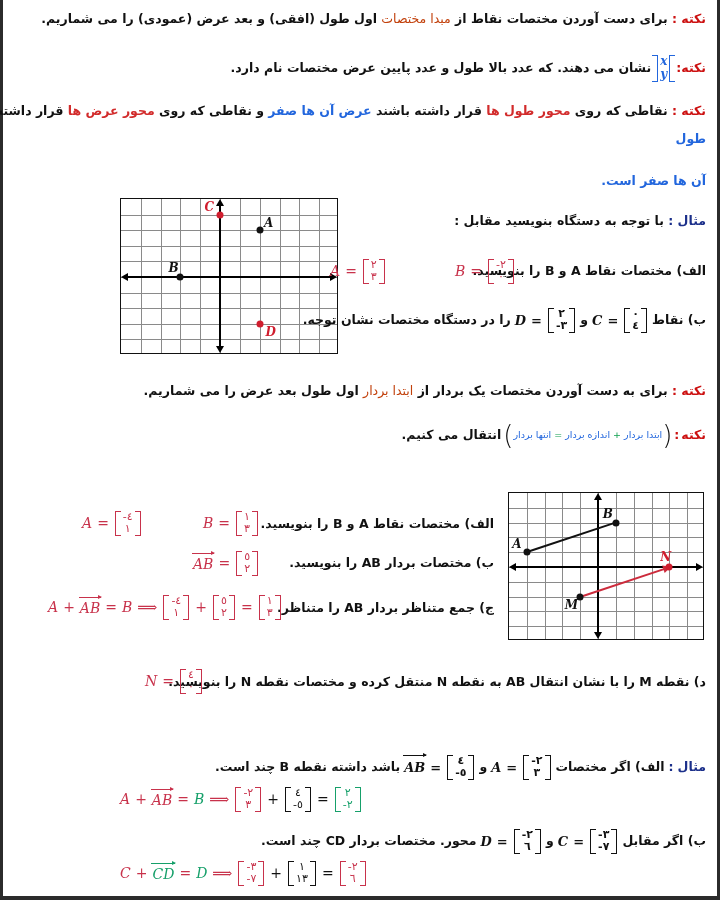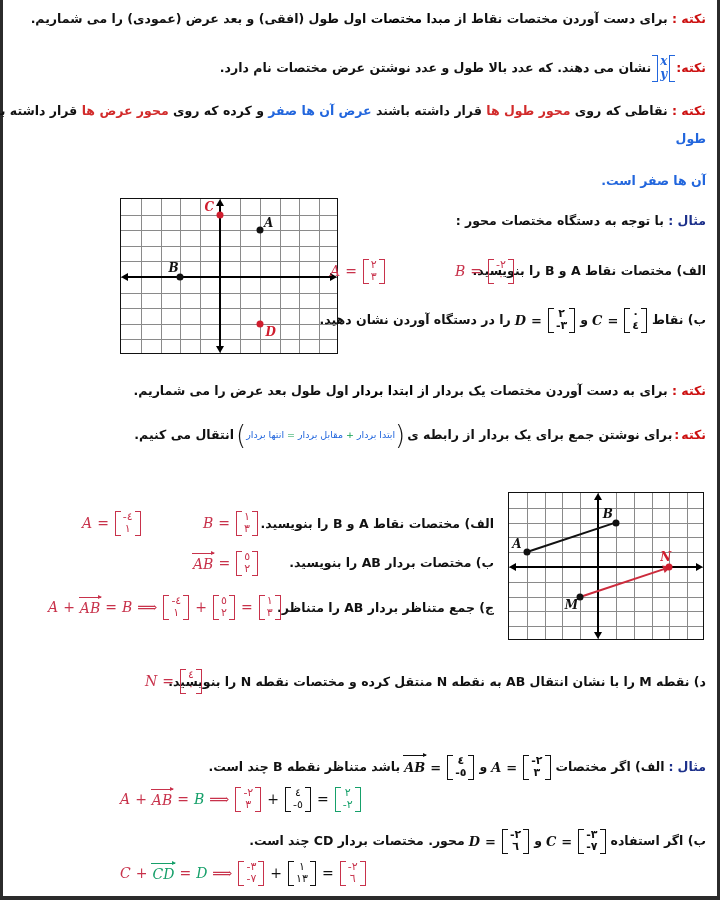--- a/index.html
+++ b/index.html
@@ -31,21 +31,21 @@
     position:absolute;
     direction:rtl;
     text-align:right;
     font-size:12.5px;
     font-weight:bold;
     line-height:1.5;
     white-space:nowrap;
   }
   .tag-note{color:#cc1111;font-weight:bold;}
   .tag-example{color:#1b2f8a;font-weight:bold;}
-  .hl-green{color:#000000;font-weight:bold;}
+  .hl-green{color:#c2410c;font-weight:normal;}
   .hl-red{color:#d22b2b;font-weight:bold;}
   .hl-blue{color:#2266dd;font-weight:bold;}
   .body-txt{color:#111;font-weight:bold;}
 
   
   .math{
     position:absolute;
     direction:ltr;
     font-family:"DejaVu Serif","Liberation Serif",serif;
     font-style:italic;
@@ -155,35 +155,35 @@
     <span class="tag-note">نکته</span>
       <span class="tag-note"> : </span>
     <span class="vec" style="color:#2266dd;font-size:12px;">
       <span class="brk l"></span>
       <span class="cells" style="font-style:italic;font-family:'DejaVu Serif',serif;font-size:12px;">
           <span>x</span>
           <span>y</span>
         </span>
       <span class="brk r"></span>
     </span>
-    <span class="body-txt"> نشان می دهند. که عدد بالا طول و عدد نوشتن عرض مختصات نام دارد.</span>
+    <span class="body-txt"> نشان می دهند. که عدد بالا طول و عدد پایین عرض مختصات نام دارد.</span>
   </div>
 
   <div class="row" style="top:102px;right:14px;">
-    <span class="tag-note">نکته</span><span class="tag-note"> : </span><span class="body-txt">نقاطی که روی </span><span class="hl-red">محور طول ها</span><span class="body-txt"> قرار داشته باشند </span><span class="hl-blue">عرض آن ها صفر</span><span class="body-txt"> و کرده که روی </span><span class="hl-red">محور عرض ها</span><span class="body-txt"> قرار داشته باشند</span>
+    <span class="tag-note">نکته</span><span class="tag-note"> : </span><span class="body-txt">نقاطی که روی </span><span class="hl-red">محور طول ها</span><span class="body-txt"> قرار داشته باشند </span><span class="hl-blue">عرض آن ها صفر</span><span class="body-txt"> و نقاطی که روی </span><span class="hl-red">محور عرض ها</span><span class="body-txt"> قرار داشته باشند</span>
   </div>
   <div class="row" style="top:130px;right:14px;">
     <span class="hl-blue">طول</span>
   </div>
   <div class="row" style="top:172px;right:14px;">
     <span class="hl-blue">آن ها صفر است.</span>
   </div>
 
   <div class="row" style="top:212px;right:14px;">
-    <span class="tag-example">مثال</span><span class="tag-example"> : </span><span class="body-txt">با توجه به دستگاه مختصات محور :</span>
+    <span class="tag-example">مثال</span><span class="tag-example"> : </span><span class="body-txt">با توجه به دستگاه بنویسید مقابل :</span>
   </div>
 
   <div class="grid-wrap" id="grid1" style="left:120px;top:198px;width:218px;height:156px;">
     <div class="grid-box">
         <div class="gline v" style="left: 19.8182px;"></div>
         <div class="gline v" style="left: 39.6364px;"></div>
         <div class="gline v" style="left: 59.4545px;"></div>
         <div class="gline v" style="left: 79.2727px;"></div>
         <div class="gline v" style="left: 99.0909px;"></div>
         <div class="gline v" style="left: 118.909px;"></div>
@@ -267,36 +267,35 @@
         <span class="op">=</span>
       <span class="vec">
         <span class="brk l"></span>
         <span class="cells">
             <span>٢</span>
             <span>-٣</span>
           </span>
         <span class="brk r"></span>
       </span>
     </span>
-    <span class="body-txt">را در دستگاه آوردن نشان دهید.</span>
+    <span class="body-txt">را در دستگاه مختصات نشان توجه.</span>
   </div>
 
   <div class="row" style="top:382px;right:14px;">
     <span class="tag-note">نکته</span><span class="tag-note"> : </span><span class="body-txt">برای به دست آوردن مختصات یک بردار از </span><span class="hl-green">ابتدا بردار</span><span class="body-txt"> اول طول بعد عرض را می شماریم.</span>
   </div>
 
   <div class="row" style="top:426px;right:14px;display:flex;align-items:center;gap:2px;">
     <span class="tag-note">نکته</span>
       <span class="tag-note"> : </span>
-      <span class="body-txt">برای نوشتن جمع برای یک بردار از رابطه ی </span>
     <span class="paren-rel">
       <span class="pr">(</span>
       <span style="color:#2266dd;">انتها بردار</span>
       <span style="color:#12a150;padding:0 3px;">=</span>
-      <span style="color:#2266dd;">مقابل بردار</span>
+      <span style="color:#2266dd;">اندازه بردار</span>
       <span style="color:#12a150;padding:0 3px;">+</span>
       <span style="color:#2266dd;">ابتدا بردار</span>
       <span class="pr">)</span>
     </span>
     <span class="body-txt"> انتقال می کنیم.</span>
   </div>
 
 
   <div class="grid-wrap" id="grid2" style="left:508px;top:492px;width:196px;height:148px;">
     <div class="grid-box">
@@ -459,21 +458,21 @@
         <span class="op">=</span>
       <span class="vec">
         <span class="brk l"></span>
         <span class="cells">
             <span>٤</span>
             <span>-٥</span>
           </span>
         <span class="brk r"></span>
       </span>
     </span>
-    <span class="body-txt">باشد متناظر نقطه B چند است.</span>
+    <span class="body-txt">باشد داشته نقطه B چند است.</span>
   </div>
 
   <div class="math red" style="top:786px;left:120px;">
     <span class="mvar">A</span>
       <span class="op">+</span>
     <span class="ovec"><span class="bar"></span><span class="mvar">AB</span></span>
     <span class="op">=</span>
       <span class="mvar green" style="color:#16a06a;">B</span>
     <span class="op">⟹</span>
     <span class="vec">
@@ -498,21 +497,21 @@
       <span class="brk l"></span>
       <span class="cells">
           <span>٢</span>
           <span>-٢</span>
         </span>
       <span class="brk r"></span>
     </span>
   </div>
 
   <div class="row" style="top:828px;right:14px;display:flex;align-items:center;gap:4px;">
-    <span class="body-txt">ب) اگر استفاده</span>
+    <span class="body-txt">ب) اگر مقابل</span>
     <span class="math dark" style="position:static;font-size:13px;">
       <span class="mvar">C</span>
         <span class="op">=</span>
       <span class="vec">
         <span class="brk l"></span>
         <span class="cells">
             <span>-٣</span>
             <span>-٧</span>
           </span>
         <span class="brk r"></span>

